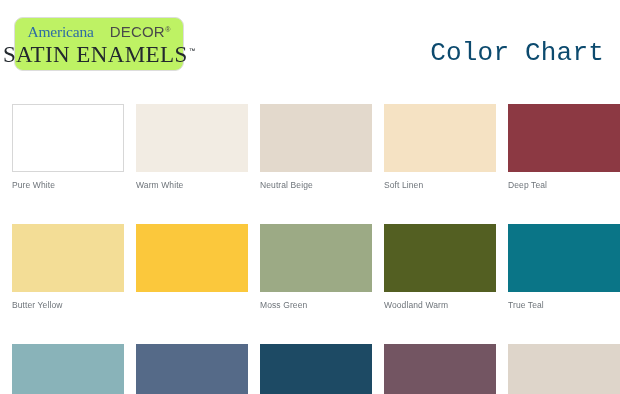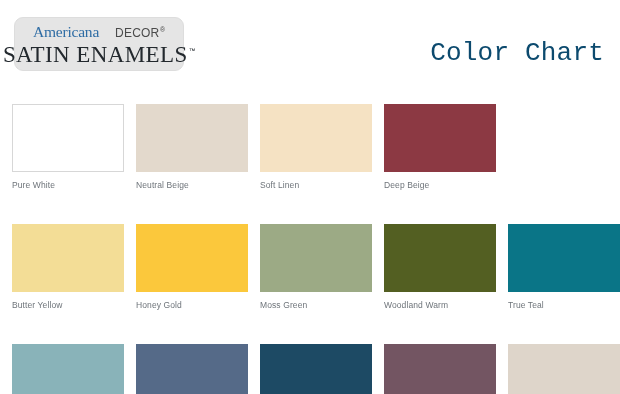--- a/index.html
+++ b/index.html
@@ -29,21 +29,21 @@
     height: 96px;
   }
   .logo-box {
     position: absolute;
     left: 14px;
     top: 17px;
     width: 170px;
     height: 54px;
     border: 1px solid #dddddd;
     border-radius: 9px;
-    background: #e5e5e5;
+    background: #bef264;
     box-sizing: border-box;
     display: flex;
     flex-direction: column;
     align-items: center;
     justify-content: center;
     padding-top: 2px;
   }
   .logo-line1 {
     display: flex;
     align-items: baseline;
@@ -51,21 +51,21 @@
     white-space: nowrap;
   }
   .logo-americana {
     font-family: "Liberation Serif", serif;
     font-size: 15.5px;
     color: #2e6ca4;
     letter-spacing: -0.2px;
   }
   .logo-decor {
     font-family: "Liberation Sans", sans-serif;
-    font-size: 12px;
+    font-size: 15px;
     color: #4a4a4a;
     letter-spacing: 0.2px;
     margin-left: 16px;
   }
   .logo-reg {
     font-family: "Liberation Sans", sans-serif;
     font-size: 7px;
     color: #4a4a4a;
     vertical-align: super;
     position: relative;
@@ -163,41 +163,44 @@
   </div>
 
   <div class="grid">
 
     <div class="row">
       <div class="swatch-cell">
         <div class="swatch bordered" style="background-color: rgb(255, 255, 255);"></div>
         <div class="swatch-label">Pure White</div>
       </div>
       <div class="swatch-cell">
+        <div class="swatch" style="background-color: rgb(242, 236, 227);"></div>
+        <div class="swatch-label">Warm White</div>
+      </div>
+      <div class="swatch-cell">
         <div class="swatch" style="background-color: rgb(227, 217, 204);"></div>
         <div class="swatch-label">Neutral Beige</div>
       </div>
       <div class="swatch-cell">
         <div class="swatch" style="background-color: rgb(245, 226, 195);"></div>
         <div class="swatch-label">Soft Linen</div>
       </div>
       <div class="swatch-cell">
         <div class="swatch" style="background-color: rgb(140, 57, 67);"></div>
-        <div class="swatch-label">Deep Beige</div>
+        <div class="swatch-label">Deep Teal</div>
       </div>
     </div>
 
     <div class="row">
       <div class="swatch-cell">
         <div class="swatch" style="background-color: rgb(243, 221, 150);"></div>
         <div class="swatch-label">Butter Yellow</div>
       </div>
       <div class="swatch-cell">
         <div class="swatch" style="background-color: rgb(251, 200, 60);"></div>
-        <div class="swatch-label">Honey Gold</div>
       </div>
       <div class="swatch-cell">
         <div class="swatch" style="background-color: rgb(156, 170, 133);"></div>
         <div class="swatch-label">Moss Green</div>
       </div>
       <div class="swatch-cell">
         <div class="swatch" style="background-color: rgb(83, 95, 34);"></div>
         <div class="swatch-label">Woodland Warm</div>
       </div>
       <div class="swatch-cell">

